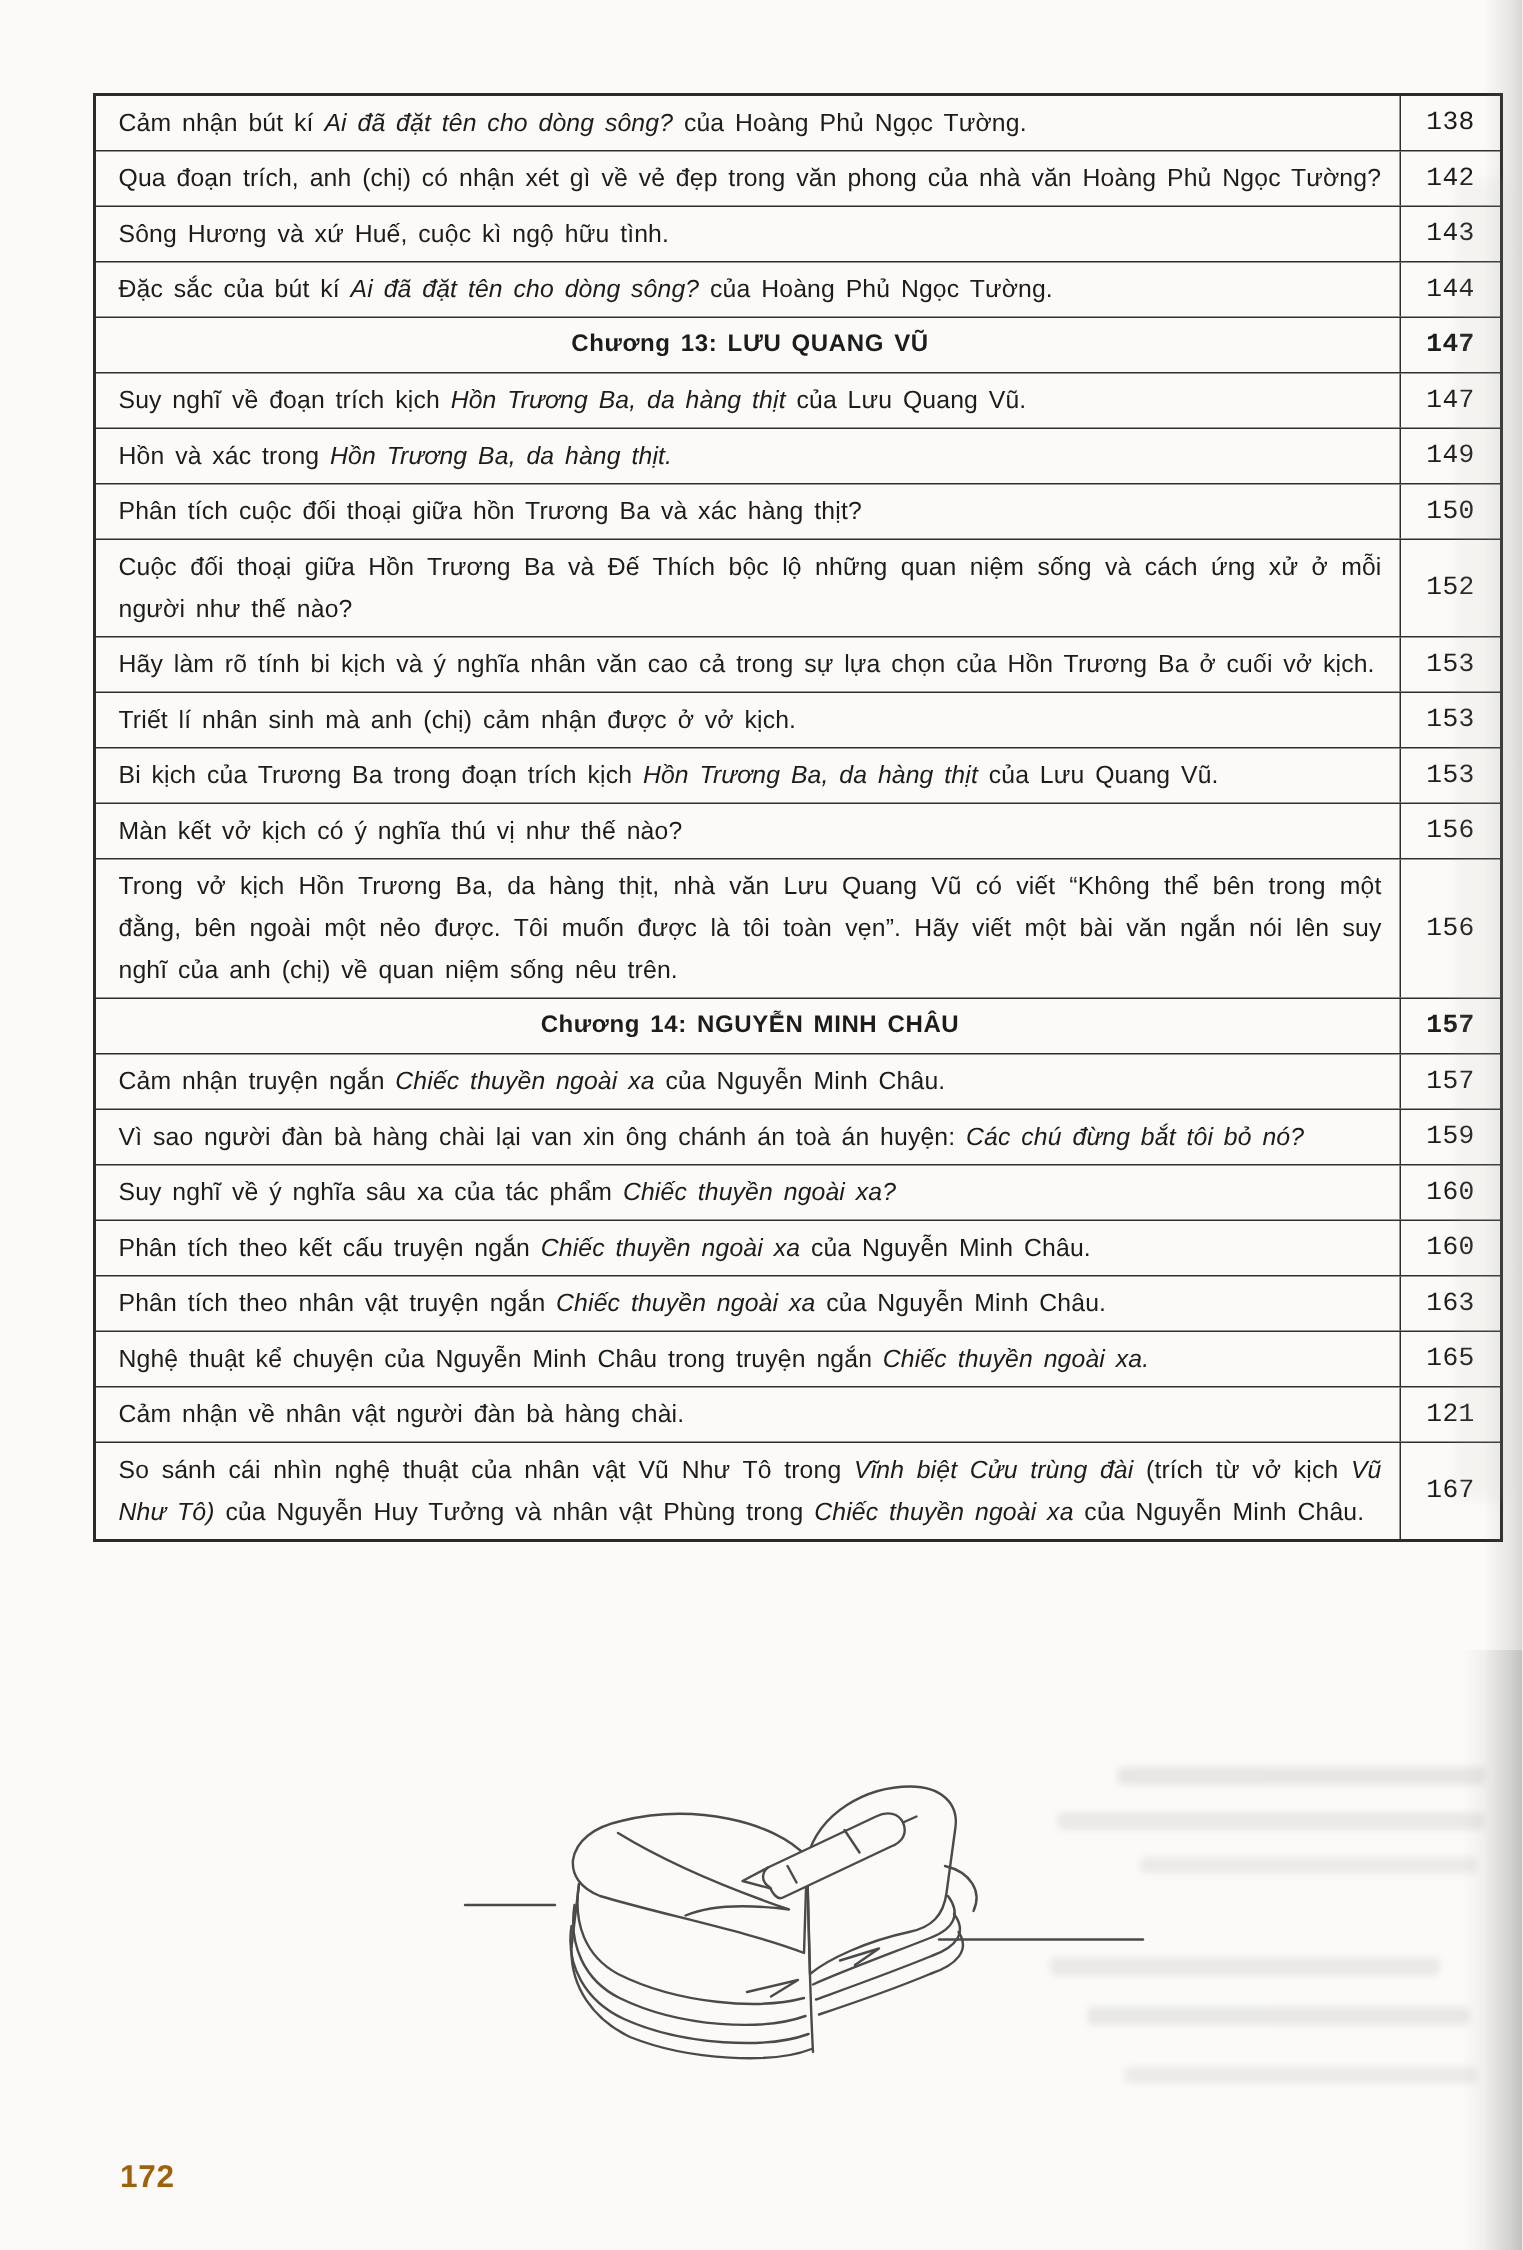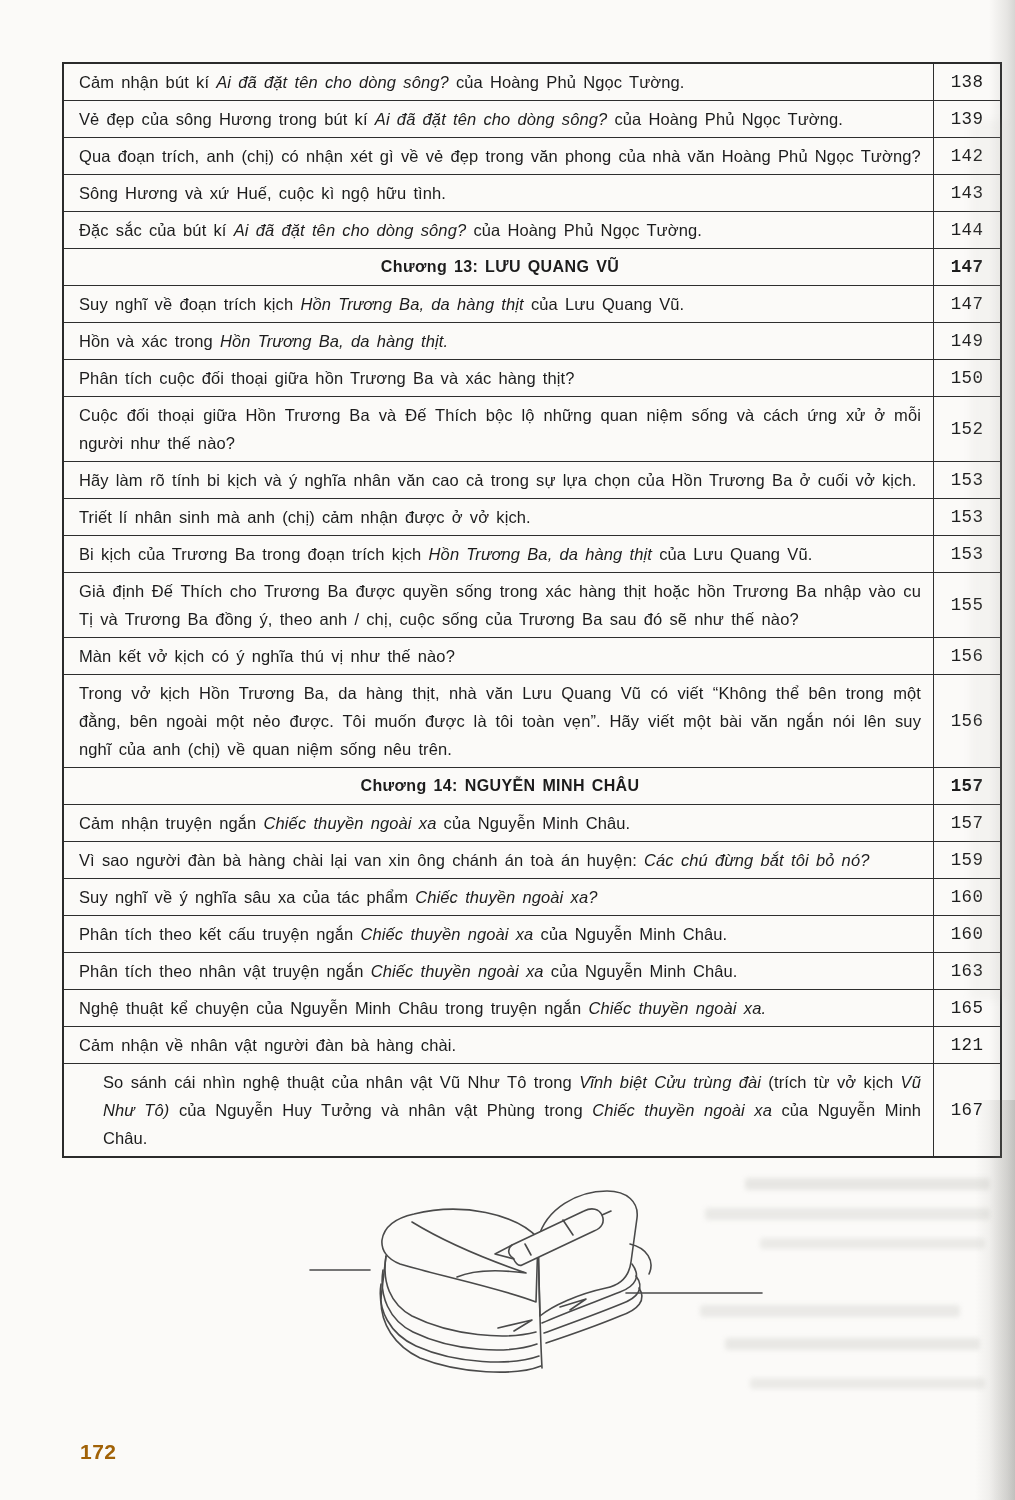--- a/index.html
+++ b/index.html
@@ -14,21 +14,21 @@
   
   .toc-table{
     position:absolute;left:62px;top:62px;width:936px;
     border:2px solid #2b2b2b;
     background:transparent;
   }
   .toc-row{
     display:flex;align-items:stretch;min-height:36px;
     border-bottom:1.5px solid #2e2e2e;
   }
-  .toc-row:last-child{border-bottom:none;padding-left:24px;}
+  .toc-row:last-child{border-bottom:none;}
   .cell-text{
     flex:1 1 auto;display:flex;
     padding:4px 12px 4px 15px;
   }
   .cell-text .txt{
     width:100%;
     font-size:16.5px;line-height:28px;
     text-align:justify;word-spacing:2.5px;letter-spacing:.1px;
   }
   .cell-text .txt span.it{font-style:italic;}
@@ -83,26 +83,20 @@
 
   <div class="toc-table">
       <div class="toc-row entry">
         <div class="cell-text">
           <div class="txt"><span>Cảm nhận bút kí </span><span class="it">Ai đã đặt tên cho dòng sông?</span><span> của Hoàng Phủ Ngọc Tường.</span></div>
         </div>
         <div class="cell-page">138</div>
       </div>
       <div class="toc-row entry">
         <div class="cell-text">
-          <div class="txt"><span>Vẻ đẹp của sông Hương trong bút kí </span><span class="it">Ai đã đặt tên cho dòng sông?</span><span> của Hoàng Phủ Ngọc Tường.</span></div>
-        </div>
-        <div class="cell-page">139</div>
-      </div>
-      <div class="toc-row entry">
-        <div class="cell-text">
           <div class="txt"><span>Qua đoạn trích, anh (chị) có nhận xét gì về vẻ đẹp trong văn phong của nhà văn Hoàng Phủ Ngọc Tường?</span></div>
         </div>
         <div class="cell-page">142</div>
       </div>
       <div class="toc-row entry">
         <div class="cell-text">
           <div class="txt"><span>Sông Hương và xứ Huế, cuộc kì ngộ hữu tình.</span></div>
         </div>
         <div class="cell-page">143</div>
       </div>
@@ -152,26 +146,20 @@
         <div class="cell-text">
           <div class="txt"><span>Triết lí nhân sinh mà anh (chị) cảm nhận được ở vở kịch.</span></div>
         </div>
         <div class="cell-page">153</div>
       </div>
       <div class="toc-row entry">
         <div class="cell-text">
           <div class="txt"><span>Bi kịch của Trương Ba trong đoạn trích kịch </span><span class="it">Hồn Trương Ba, da hàng thịt</span><span> của Lưu Quang Vũ.</span></div>
         </div>
         <div class="cell-page">153</div>
-      </div>
-      <div class="toc-row entry">
-        <div class="cell-text">
-          <div class="txt"><span>Giả định Đế Thích cho Trương Ba được quyền sống trong xác hàng thịt hoặc hồn Trương Ba nhập vào cu Tị và Trương Ba đồng ý, theo anh / chị, cuộc sống của Trương Ba sau đó sẽ như thế nào?</span></div>
-        </div>
-        <div class="cell-page">155</div>
       </div>
       <div class="toc-row entry">
         <div class="cell-text">
           <div class="txt"><span>Màn kết vở kịch có ý nghĩa thú vị như thế nào?</span></div>
         </div>
         <div class="cell-page">156</div>
       </div>
       <div class="toc-row entry">
         <div class="cell-text">
           <div class="txt"><span>Trong vở kịch Hồn Trương Ba, da hàng thịt, nhà văn Lưu Quang Vũ có viết “Không thể bên trong một đằng, bên ngoài một nẻo được. Tôi muốn được là tôi toàn vẹn”. Hãy viết một bài văn ngắn nói lên suy nghĩ của anh (chị) về quan niệm sống nêu trên.</span></div>

